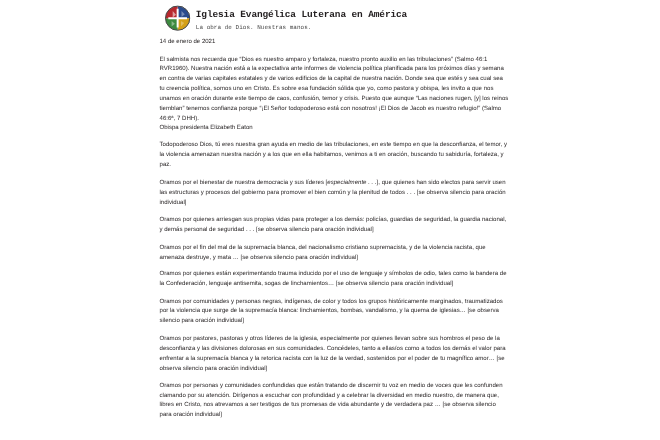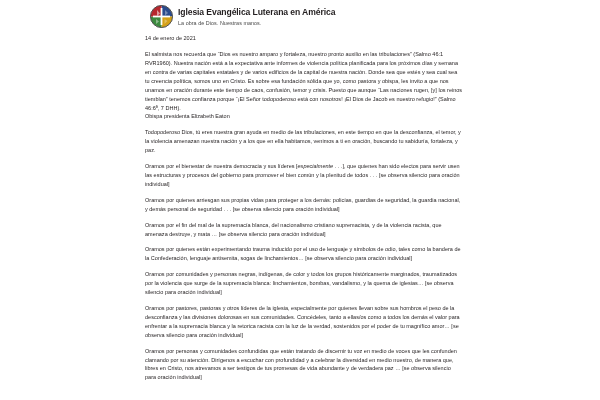--- a/index.html
+++ b/index.html
@@ -26,24 +26,25 @@
   .content {
     position: absolute;
     left: 145px;
     top: 4px;
     width: 318px;
   }
 
   
   .masthead {
     display: flex;
-    align-items: center;
+    align-items: flex-end;
     gap: 5px;
     margin-left: 5px;
     margin-bottom: 7px;
+    font-family: Liberation Mono, monospace;
   }
   .logo {
     width: 23px;
     height: 23px;
     flex: 0 0 23px;
     position: relative;
     margin-top: 1px;
   }
   .logo svg { display: block; }
 

